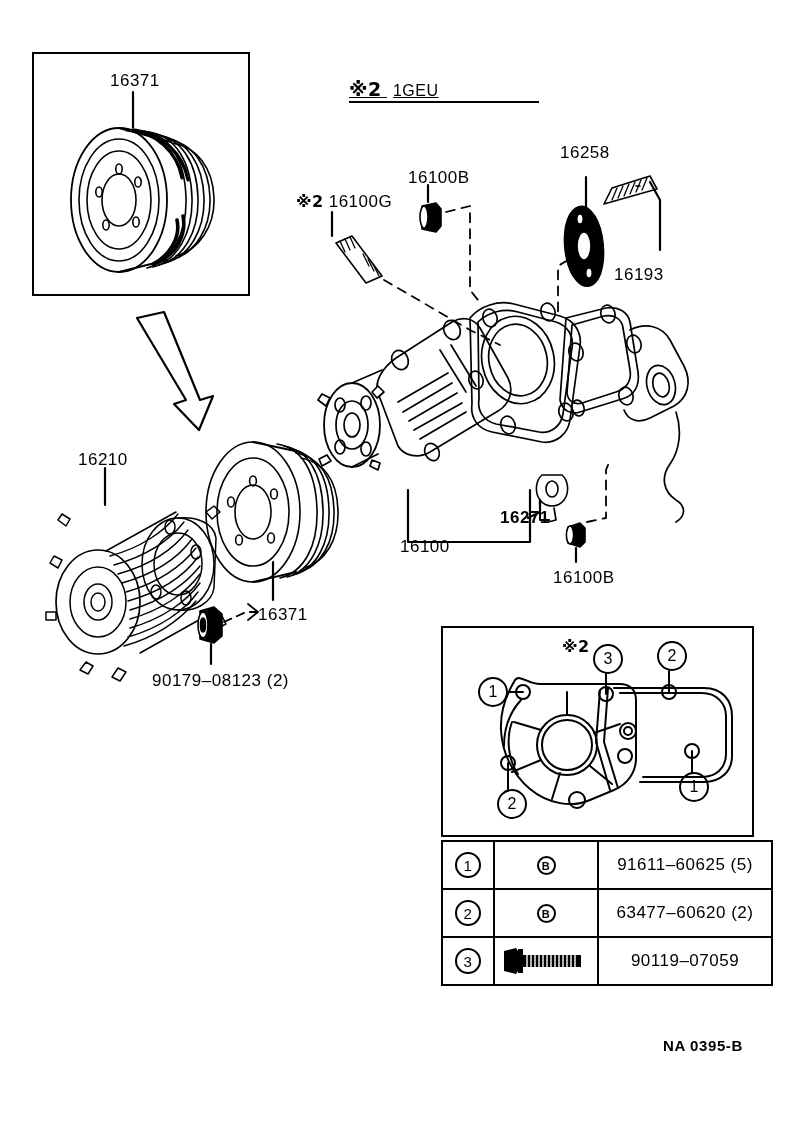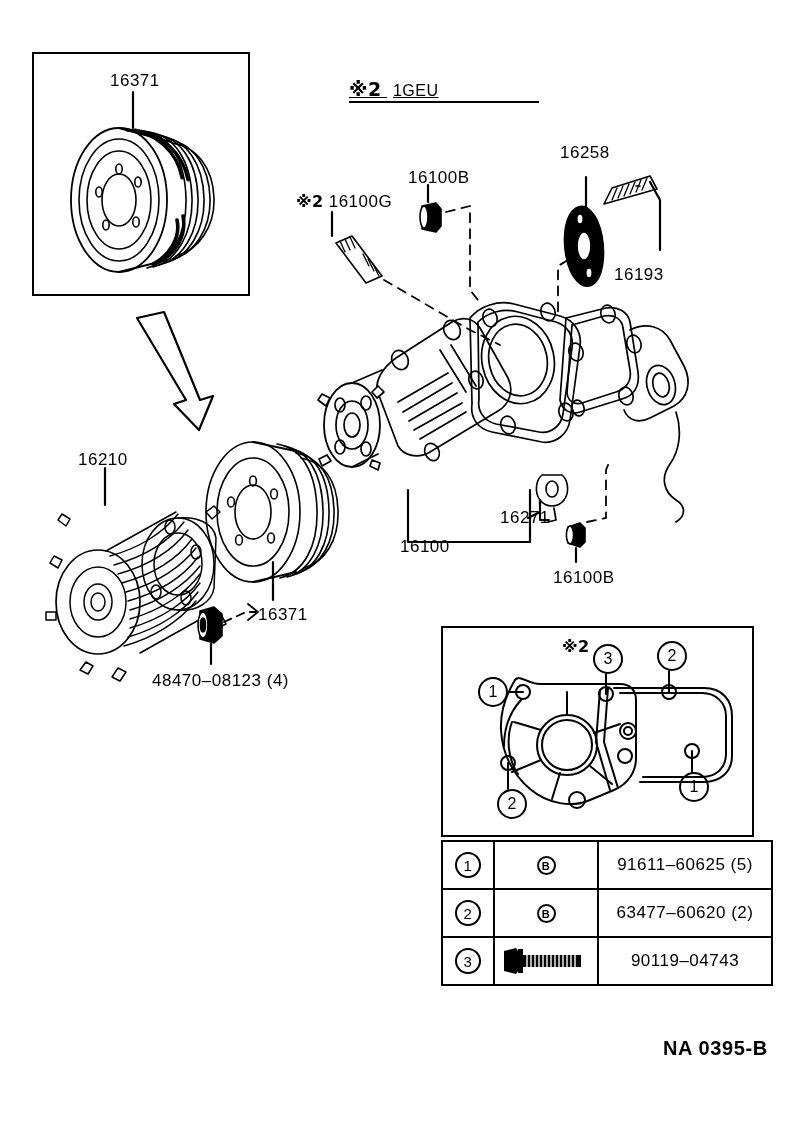--- a/index.html
+++ b/index.html
@@ -102,21 +102,21 @@
     border-radius: 50%;
     box-sizing: border-box;
     text-align: center;
     line-height: 26px;
     font-size: 16px;
     background: #fff;
     font-family: "Liberation Sans", sans-serif;
   }
   .footer-code {
     position: absolute;
-    font-size: 20px;
+    font-size: 15px;
     font-weight: bold;
     letter-spacing: 0.6px;
   }
 </style>
 </head>
 <body>
 
 <div class="page">
 
 
@@ -137,23 +137,23 @@
   <div class="lbl" style="left:408px; top:168px;">16100B</div>
 
   <div class="lbl" style="left:560px; top:143px;">16258</div>
 
   <div class="lbl" style="left:614px; top:253px;margin-top:12px;">16193</div>
 
   <div class="lbl" style="left:78px; top:450px;">16210</div>
 
   <div class="lbl" style="left:258px; top:605px;">16371</div>
 
-  <div class="lbl" style="left:152px; top:671px;">48470–08123 (4)</div>
-
-  <div class="lbl" style="left:500px; top:508px;">16271</div>
+  <div class="lbl" style="left:152px; top:671px;">90179–08123 (2)</div>
+
+  <div class="lbl" style="left:500px; top:508px;font-weight:bold;">16271</div>
 
   <div class="lbl" style="left:400px; top:537px;">16100</div>
 
   <div class="lbl" style="left:553px; top:568px;">16100B</div>
 
   <div class="box" style="left:441px; top:626px; width:313px; height:211px;"></div>
 
   <div class="lbl" style="left:562px; top:637px;">
     <span class="mark">※2</span>
   </div>
@@ -206,21 +206,21 @@
               <line x1="55" y1="9" x2="55" y2="21"></line>
               <line x1="59" y1="9" x2="59" y2="21"></line>
               <line x1="63" y1="9" x2="63" y2="21"></line>
               <line x1="67" y1="9" x2="67" y2="21"></line>
               <line x1="71" y1="9" x2="71" y2="21"></line>
               <line x1="75" y1="9" x2="75" y2="21"></line>
               <line x1="79" y1="9" x2="79" y2="21"></line>
             </g>
           </svg>
         </td>
-        <td class="cellpn">90119–04743</td>
+        <td class="cellpn">90119–07059</td>
       </tr>
     </tbody>
   </table>
 
   <div class="footer-code" style="left:663px; top:1037px;">NA 0395-B</div>
 
   <svg class="svg-layer" viewBox="0 0 792 1140">
     <g fill="none" stroke="#000" stroke-width="1.6" stroke-linecap="round" stroke-linejoin="round">
 
       <line x1="133" y1="92" x2="133" y2="128" stroke-width="2.2"></line>

